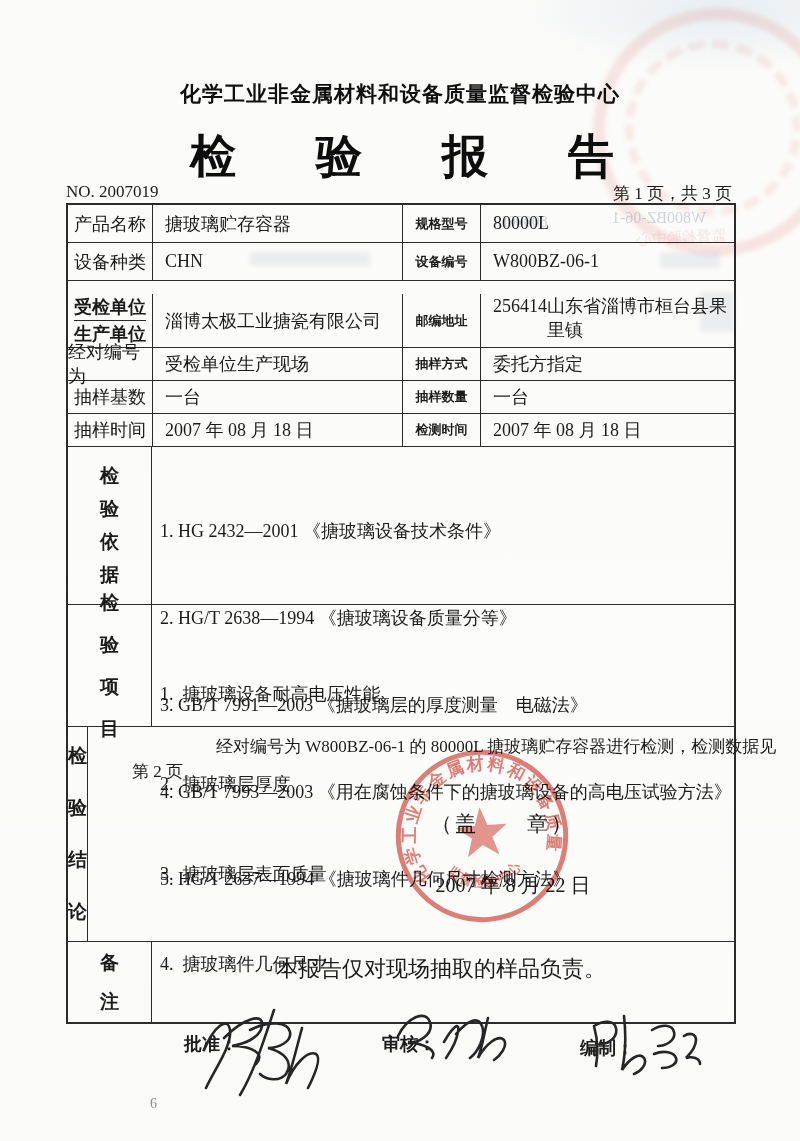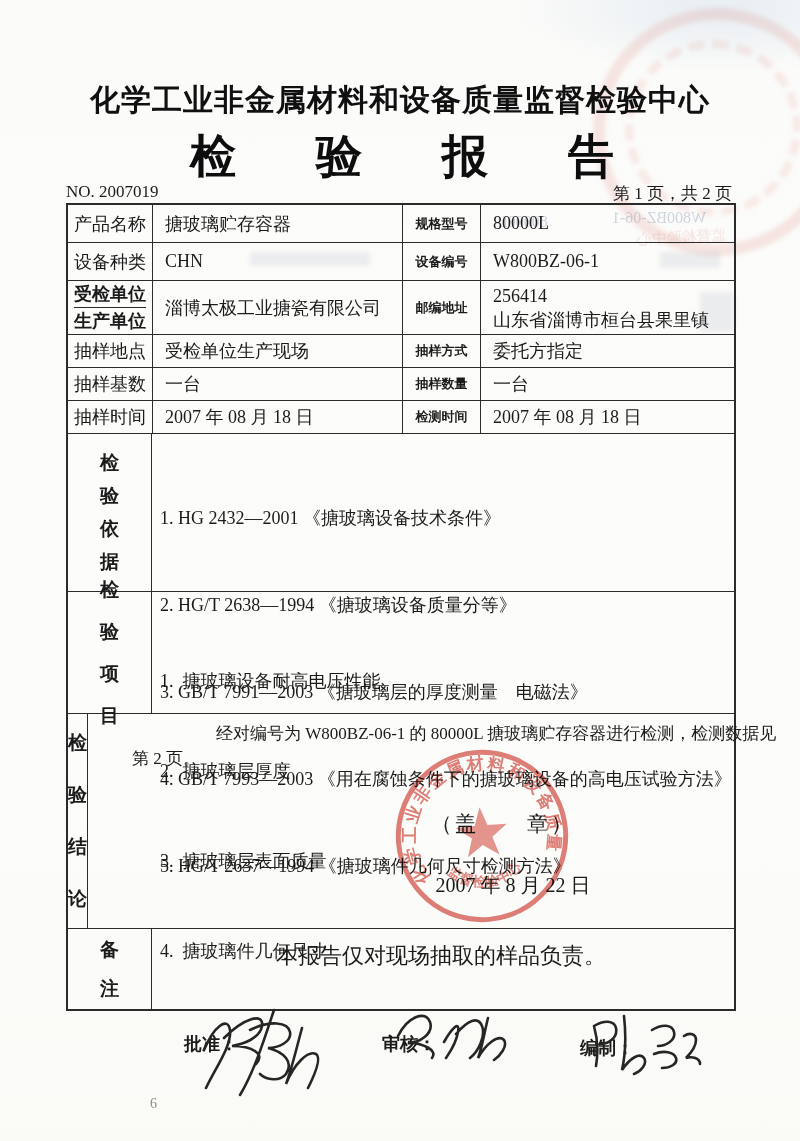--- a/index.html
+++ b/index.html
@@ -10,21 +10,21 @@
       linear-gradient(180deg,#fbfbf9 0%, #fcfcfa 60%, #fafaf7 100%);
     overflow:hidden;
     font-family:"Liberation Serif","DejaVu Serif",serif;
     color:#1b1b1b;
   }
   .abs{position:absolute;}
   
   .org-title{
     top:80px; left:0; width:100%; text-align:center;
     font-family:"DejaVu Sans","Liberation Sans",sans-serif;
-    font-weight:700; font-size:30px; letter-spacing:1px; color:#101010;
+    font-weight:700; font-size:21px; letter-spacing:1px; color:#101010;
   }
   .report-title{
     top:126px; left:190px; white-space:nowrap;
     font-family:"DejaVu Sans","Liberation Sans",sans-serif;
     font-weight:700; font-size:46px; letter-spacing:80px; color:#0d0d0d;
   }
   .meta-no{top:182px; left:66px; font-size:17px;}
   .meta-page{top:182px; right:68px; font-size:17px;}
   
   .doc-table{
@@ -34,26 +34,26 @@
   .tr{display:flex; border-bottom:1.5px solid #2b2b2b; box-sizing:border-box;}
   .tr:last-child{border-bottom:none;}
   .td{box-sizing:border-box; display:flex; align-items:center;}
   .td+.td{border-left:1.5px solid #2b2b2b;}
   .lbl{width:84px; justify-content:center;
        font-family:"DejaVu Sans","Liberation Sans",sans-serif; font-weight:400; font-size:18px;}
   .v1{width:250px; padding-left:12px; font-size:18px;}
   .lbl2{width:78px; justify-content:center;
        font-family:"DejaVu Sans","Liberation Sans",sans-serif; font-weight:700; font-size:13px;}
   .v2{flex:1; padding-left:12px; font-size:18px;}
-  .h38{height:38px;} .h54{height:54px;} .h33{height:33px;}
+  .h38{height:38px;} .h54{height:54px;margin-top:13px;} .h33{height:33px;}
   .lbl-stack{width:84px; display:flex; flex-direction:column;}
   .lbl-stack .half{flex:1; display:flex; align-items:center; justify-content:center;
        font-family:"DejaVu Sans","Liberation Sans",sans-serif; font-weight:700; font-size:18px;}
   .lbl-stack .half:first-child{border-bottom:1.5px solid #2b2b2b;}
-  .v2col{flex:1; padding-left:12px; font-size:18px; display:flex; flex-direction:column;
+  .v2col{flex:1; padding-left:12px; font-size:18px; display:flex; flex-direction:row;
          justify-content:center; align-items:flex-start; line-height:24px;}
   
   .sec{display:flex; border-bottom:1.5px solid #2b2b2b; box-sizing:border-box;}
   .sec:last-child{border-bottom:none;}
   .sec-label{width:84px; border-right:1.5px solid #2b2b2b; box-sizing:border-box;
        display:flex; flex-direction:column; align-items:center; justify-content:center;
        font-family:"DejaVu Sans","Liberation Sans",sans-serif; font-weight:700; font-size:19px;}
   .sec-body{flex:1; position:relative; box-sizing:border-box;}
   .g8{gap:7px;} .g14{gap:16px;} .g24{gap:26px;} .g12{gap:13px;}
   .h158{height:158px;} .h122{height:122px;} .h215{height:215px;} .h80{height:80px;}
@@ -100,21 +100,21 @@
   <div class="abs bleed bleed2">W800BZ-06-1</div>
   <div class="abs bleed-red">监督检验中心</div>
   <div class="abs smudge sm1"></div>
   <div class="abs smudge sm2"></div>
   <div class="abs smudge sm3"></div>
   <div class="abs pencil">6</div>
 
   <div class="abs org-title">化学工业非金属材料和设备质量监督检验中心</div>
   <div class="abs report-title">检验报告</div>
   <div class="abs meta-no">NO. 2007019</div>
-  <div class="abs meta-page">第 1 页，共 2 页</div>
+  <div class="abs meta-page">第 1 页，共 3 页</div>
 
   <div class="abs doc-table">
 
     <div class="tr h38">
       <div class="td lbl">产品名称</div>
       <div class="td v1">搪玻璃贮存容器</div>
       <div class="td lbl2">规格型号</div>
       <div class="td v2">80000L</div>
     </div>
 
@@ -132,21 +132,21 @@
       </div>
       <div class="td v1">淄博太极工业搪瓷有限公司</div>
       <div class="td lbl2">邮编地址</div>
       <div class="td v2col">
         <div>256414</div>
         <div>山东省淄博市桓台县果里镇</div>
       </div>
     </div>
 
     <div class="tr h33">
-      <div class="td lbl">抽样地点</div>
+      <div class="td lbl">经对编号为</div>
       <div class="td v1">受检单位生产现场</div>
       <div class="td lbl2">抽样方式</div>
       <div class="td v2">委托方指定</div>
     </div>
 
     <div class="tr h33">
       <div class="td lbl">抽样基数</div>
       <div class="td v1">一台</div>
       <div class="td lbl2">抽样数量</div>
       <div class="td v2">一台</div>

